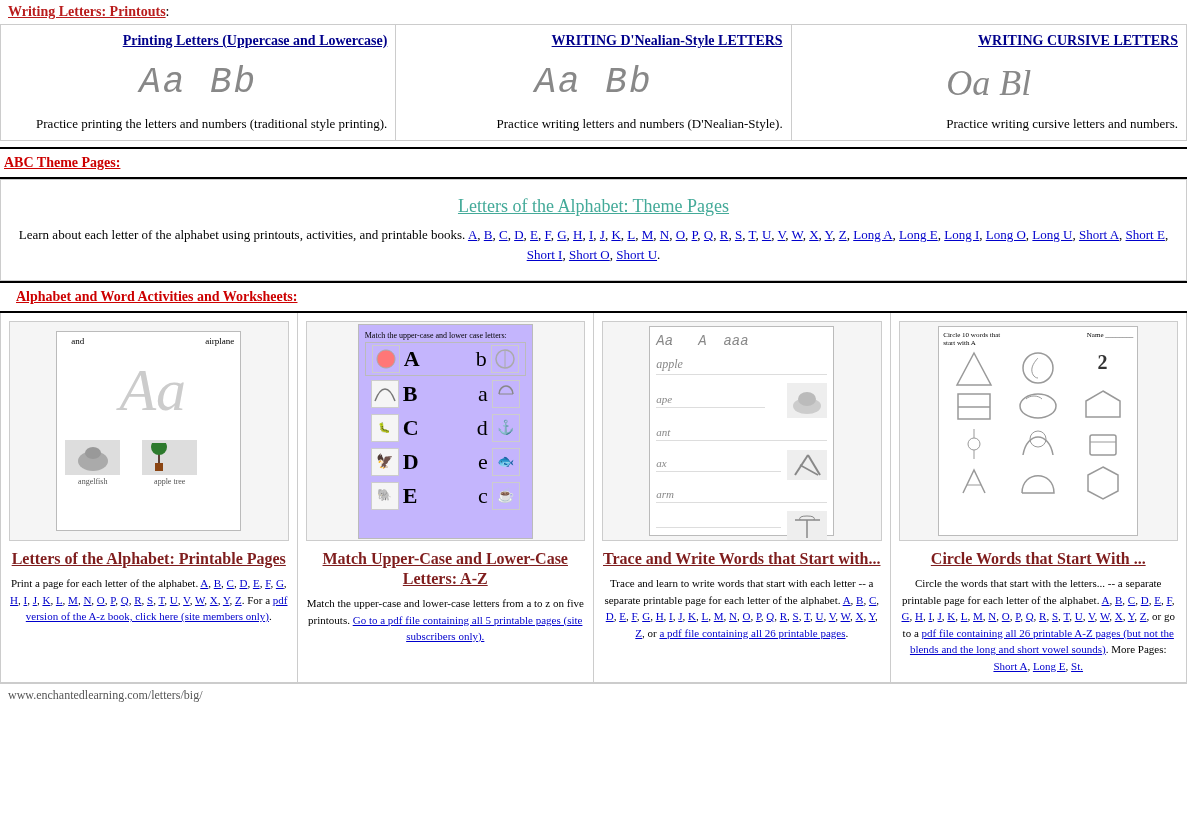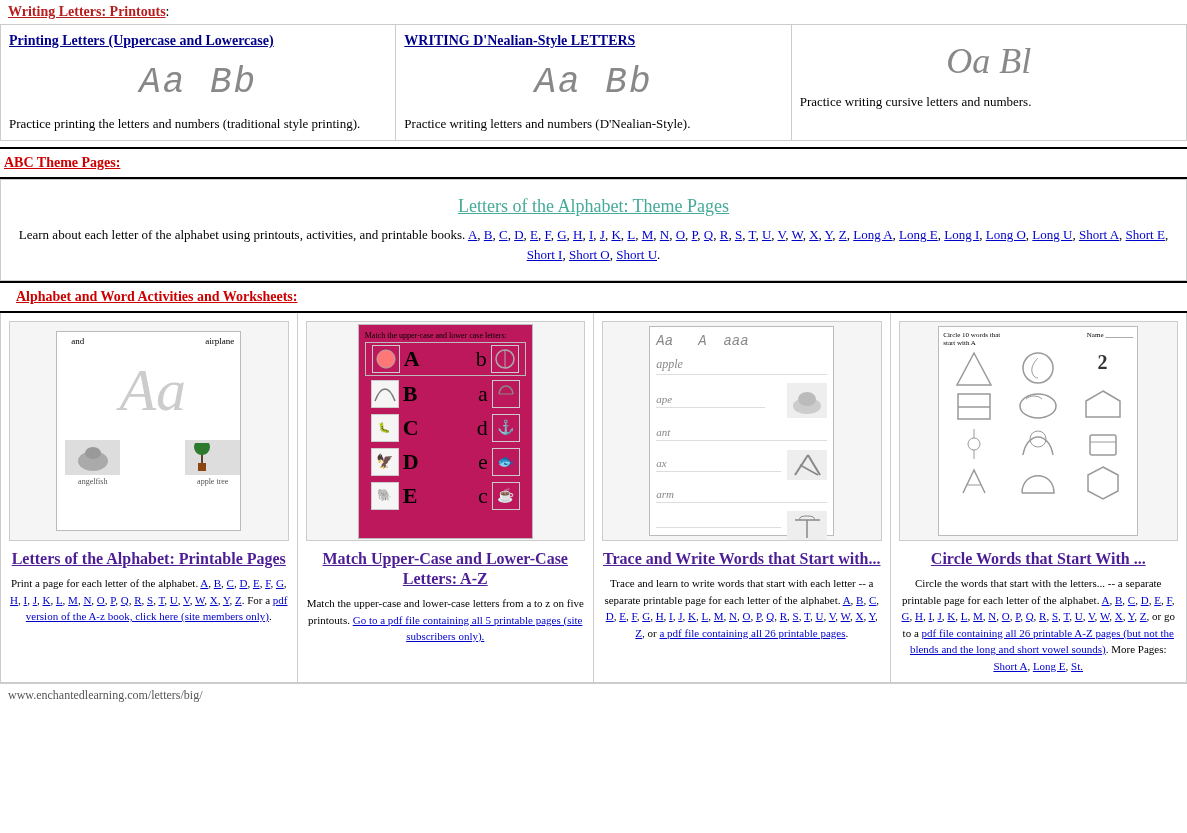--- a/index.html
+++ b/index.html
@@ -25,21 +25,21 @@
 
     .writing-section {
       display: flex;
       border: 1px solid #ccc;
       border-top: none;
     }
     .writing-col {
       flex: 1;
       border-right: 1px solid #ccc;
       padding: 8px;
-      text-align: left;
+      text-align: right;
     }
     .writing-col:last-child { border-right: none; }
     .writing-col a {
       color: #00008B;
       font-weight: bold;
       font-size: 14px;
       display: block;
       margin-bottom: 6px;
     }
     .writing-col .img-placeholder {
@@ -145,21 +145,21 @@
       font-style: italic;
       padding-bottom: 2px;
       font-family: cursive;
     }
 
     .act-col h3 {
       text-align: center;
       margin-bottom: 6px;
     }
     .act-col h3 a {
-      color: #4c1d95;
+      color: #7f1d1d;
       font-size: 16px;
       font-weight: bold;
     }
     .act-col p {
       font-size: 11px;
       line-height: 1.5;
       text-align: center;
     }
     .act-col p a { color: #00c; }
 
@@ -177,21 +177,21 @@
       width: 185px;
       height: 200px;
       background: #fff;
       border: 1px solid #bbb;
       padding-left: 8px;
     }
     .match-thumb {
       position: relative;
       width: 175px;
       height: 215px;
-      background: #be185d;
+      background: #c4b5fd;
       border: 1px solid #bbb;
       padding: 6px;
     }
     .trace-thumb {
       position: relative;
       width: 185px;
       height: 210px;
       background: #fff;
       border: 1px solid #bbb;
       padding: 6px;
@@ -221,20 +221,21 @@
     <p>Practice printing the letters and numbers (traditional style printing).</p>
   </div>
   <div class="writing-col">
     <a href="#">WRITING D'Nealian-Style LETTERS</a>
     <div class="img-placeholder">
       <span style="font-family:'Courier New',monospace; font-size:36px; color:#888; letter-spacing:2px;">Aa Bb</span>
     </div>
     <p>Practice writing letters and numbers (D'Nealian-Style).</p>
   </div>
   <div class="writing-col">
+    <a href="#">WRITING CURSIVE LETTERS</a>
     <div class="img-placeholder cursive-img">
       <span style="font-family:cursive; font-size:36px; color:#888;">Oa Bl</span>
     </div>
     <p>Practice writing cursive letters and numbers.</p>
   </div>
 </div>
 
 <div class="section-header">
   <a href="#">ABC Theme Pages:</a>
 </div>
@@ -291,21 +292,21 @@
 <div class="activities-grid">
 
   <div class="act-col">
     <div class="thumb">
       <div class="abc-page-thumb">
         <div style="display:flex; justify-content:space-between; padding:4px 6px; font-size:9px;">
           <span>and</span>
           <span>airplane</span>
         </div>
         <div style="text-align:center; font-size:60px; color:#ccc; font-style:italic; line-height:1; margin-top:10px;">Aa</div>
-        <div style="display:flex; justify-content:space-between; margin-top:20px; font-size:8px; color:#555;">
+        <div style="display:flex; justify-content:flex-start; margin-top:20px; font-size:8px; color:#555;gap:22px;">
           <div style="text-align:center;">
             <div style="width:55px; height:35px; background:#ddd; margin-bottom:2px; display:flex; align-items:center; justify-content:center;">
               <svg width="40" height="30" viewBox="0 0 40 30">
                   <ellipse cx="20" cy="18" rx="15" ry="10" fill="#aaa"></ellipse>
                   <ellipse cx="20" cy="10" rx="8" ry="6" fill="#999"></ellipse>
                 </svg>
             </div>
             <span>angelfish</span>
           </div>
           <div style="text-align:center;">

